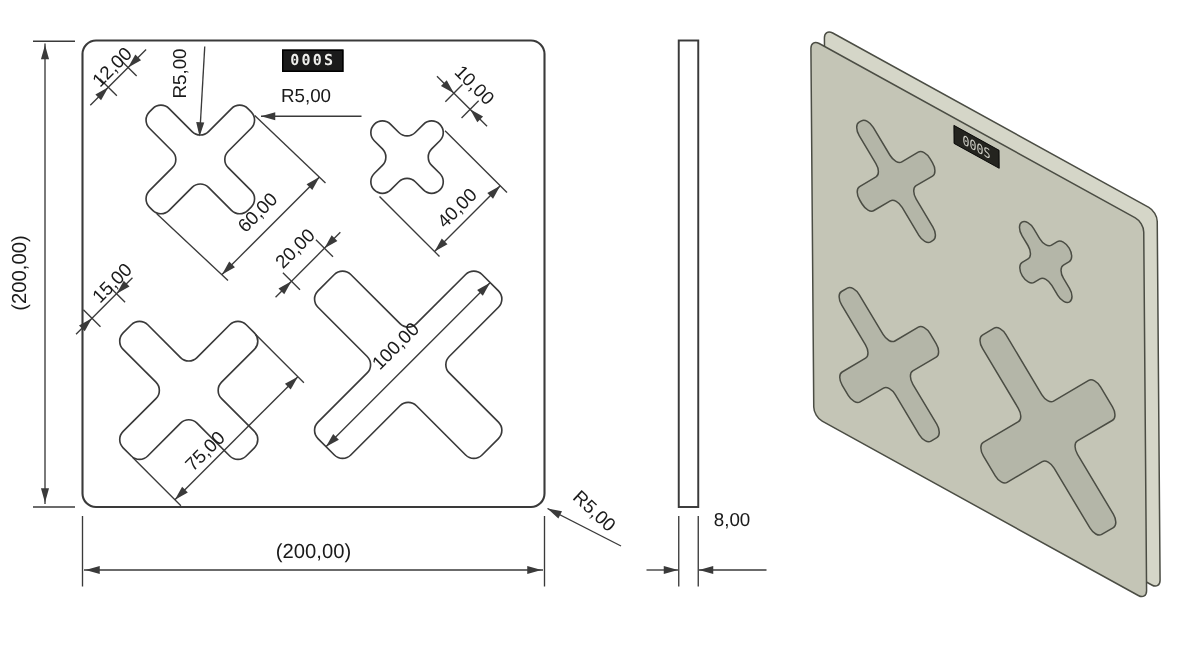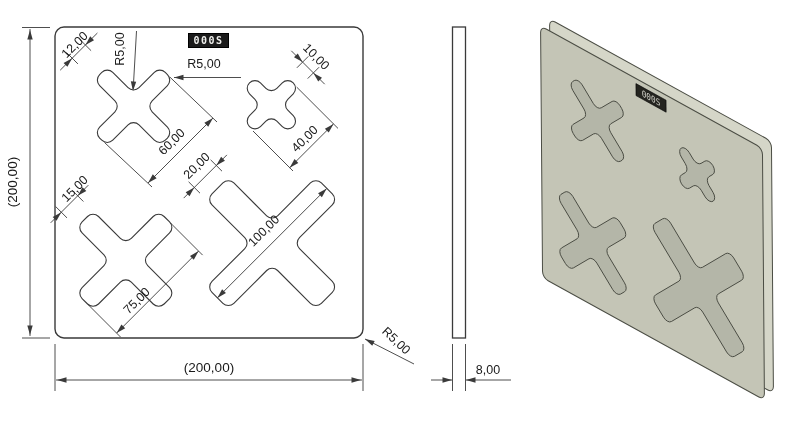--- a/index.html
+++ b/index.html
@@ -127,18 +127,18 @@
 
   <div class="dim" style="left:316px;top:57px;--rot:45deg">10,00</div>
   <div class="dim" style="left:305px;top:139px;--rot:-45deg">40,00</div>
 
   <div class="dim" style="left:75px;top:189px;--rot:-45deg">15,00</div>
   <div class="dim" style="left:137px;top:301px;--rot:-45deg">75,00</div>
 
   <div class="dim" style="left:197px;top:166px;--rot:-45deg">20,00</div>
   <div class="dim" style="left:264px;top:231px;--rot:-45deg">100,00</div>
 
-  <div class="dim" style="left:488px;top:370px">8,00</div>
+  <div class="dim" style="left:488px;top:347px">8,00</div>
 
   <div class="badge">
     <span>000S</span>
   </div>
 </div>
 
 </body></html>

